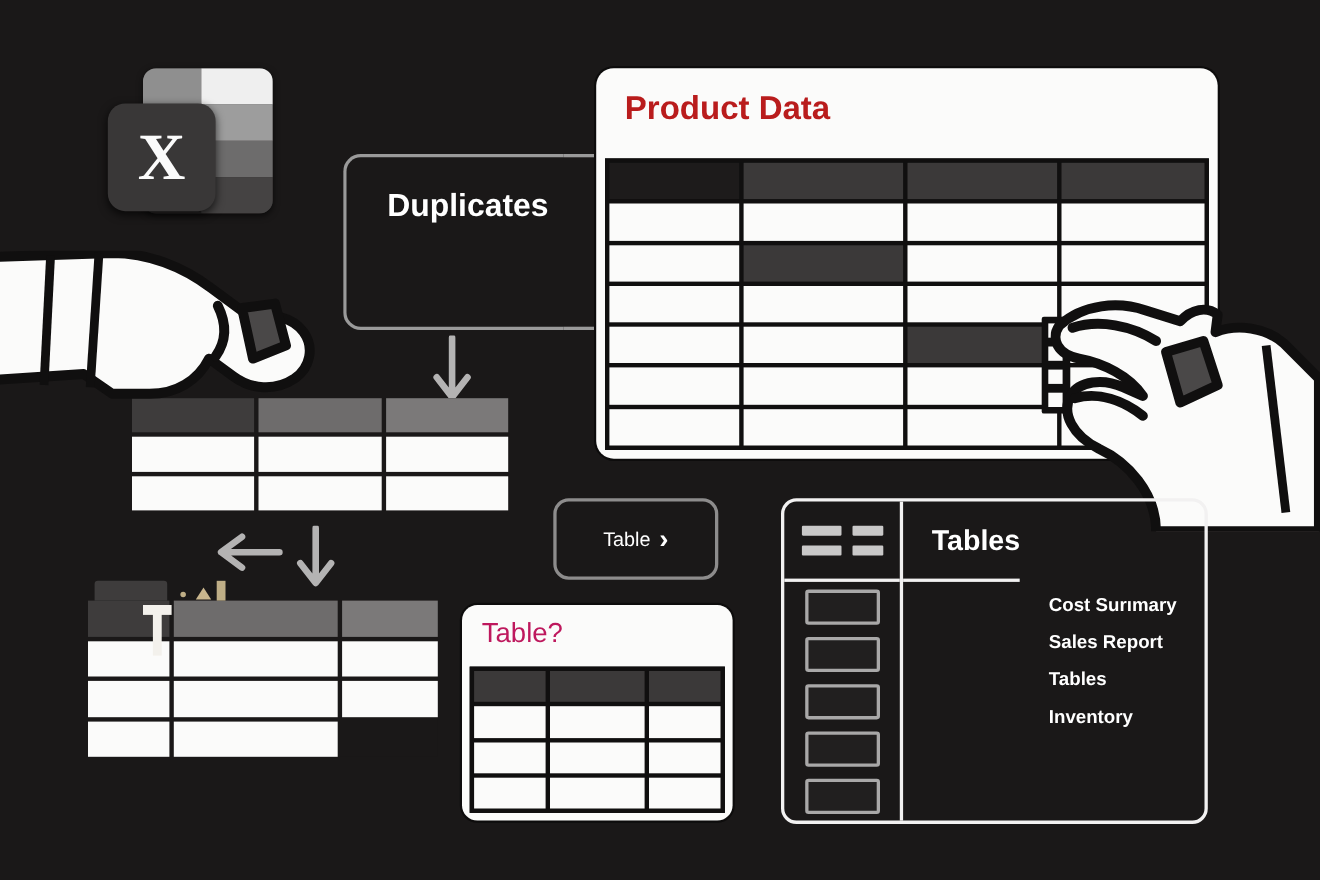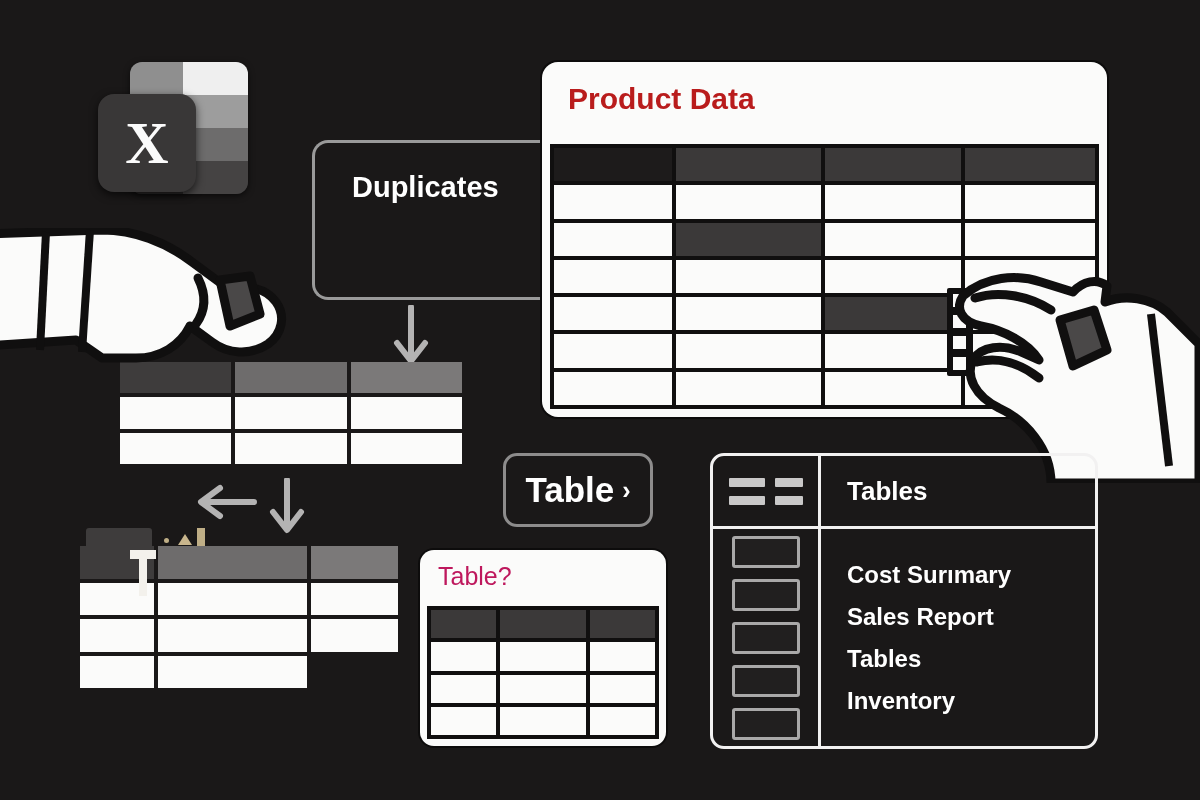--- a/index.html
+++ b/index.html
@@ -160,21 +160,21 @@
          border-left: 7px solid transparent; border-right: 7px solid transparent;
          border-bottom: 11px solid #c9b68d; background: transparent; }
   #mk3 { left: 117px; top: 0px; width: 8px; height: 18px; }
 
   
   #table-pill {
     left: 503px; top: 453px; width: 144px; height: 68px;
     border: 3px solid #8d8c8c; border-radius: 14px;
     display: flex; align-items: center; justify-content: center; gap: 8px;
   }
-  #table-pill-label { color: #ffffff; font-size: 35px; font-weight: bold; }
+  #table-pill-label { color: #ffffff; font-size: 18px; font-weight: normal; }
   #table-pill-chev  { color: #ffffff; font-size: 25px; font-weight: bold; }
 
   
   #tableq-card {
     left: 420px; top: 550px; width: 246px; height: 196px;
     background: #fbfbfa; border-radius: 14px;
     box-shadow: 0 0 0 2px #0d0c0c;
   }
   #tableq-title {
     position: absolute; left: 18px; top: 12px;
@@ -209,31 +209,31 @@
   }
   .grid-icon i { background: #c9c8c8; border-radius: 1px; display: block; }
   #tables-sidebar-list {
     flex: 1; display: flex; flex-direction: column;
     align-items: center; justify-content: center; gap: 11px;
   }
   .side-box {
     width: 62px; height: 26px;
     border: 3px solid #a9a8a8; border-radius: 3px; background: #211f1f;
   }
-  #tables-main { flex: 1; display: flex; flex-direction: column; }
+  #tables-main { flex: 1; display: flex; flex-direction: row; }
   #tables-head {
     height: 70px; border-bottom: 3px solid #f2f1f1;
     display: flex; align-items: center; padding-left: 26px;
   }
   #tables-head-label { color: #ffffff; font-size: 26px; font-weight: bold; }
   #tables-list {
     flex: 1; display: flex; flex-direction: column;
     justify-content: center; gap: 14px; padding-left: 26px;
   }
-  .tables-list-item { color: #ffffff; font-size: 24px; font-weight: bold; }
+  .tables-list-item { color: #ffffff; font-size: 17px; font-weight: bold; }
 </style>
 </head>
 <body>
 
 <div id="stage">
 
   <div id="excel-icon" class="abs">
     <div id="excel-grid">
       <i class="g1"></i>
       <i class="g2"></i>

